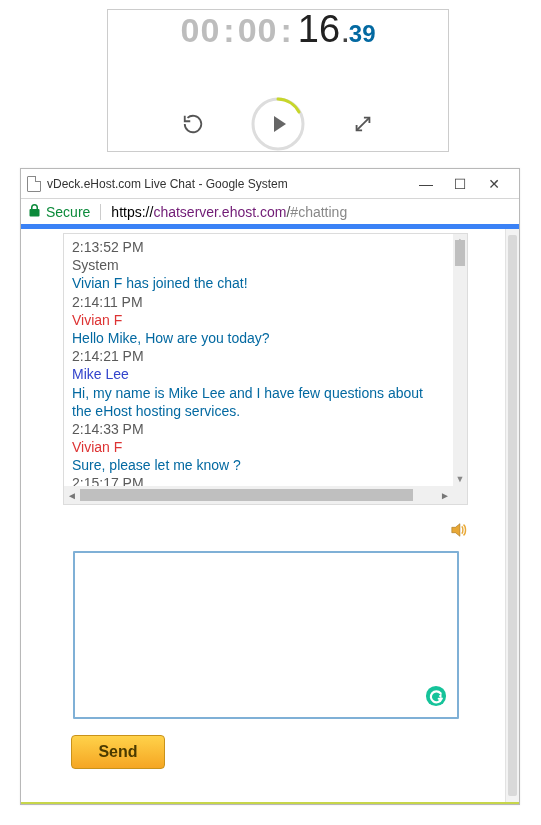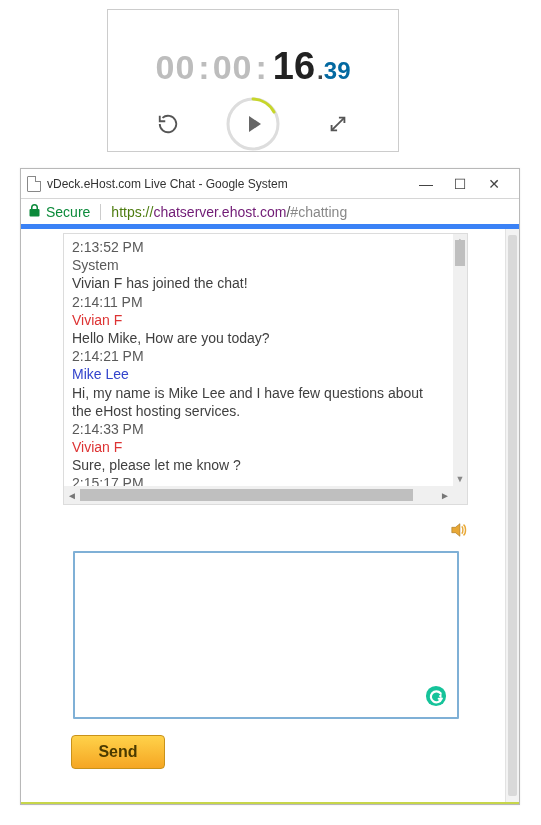--- a/index.html
+++ b/index.html
@@ -9,39 +9,39 @@
     width: 541px;
     height: 825px;
     position: relative;
   }
 
   
   .stopwatch {
     position: absolute;
     left: 107px;
     top: 9px;
-    width: 292px;
+    width: 342px;
     height: 143px;
     border: 1px solid #ccc;
     background: #fff;
     display: flex;
     flex-direction: column;
     align-items: center;
-    justify-content: flex-end;
+    justify-content: space-between;
     gap: 8px;
   }
   .time-row {
     display: flex;
     align-items: baseline;
     font-family: Arial, sans-serif;
     line-height: 1;
   }
   .time-seg { font-size: 34px; font-weight: 700; color: #bdbdbd; letter-spacing: 1px; }
   .time-colon { font-size: 34px; font-weight: 700; color: #bdbdbd; margin: 0 3px; }
-  .time-sec { font-size: 38px; font-weight: 700; color: #222; margin-left: 3px; }
+  .time-sec { font-size: 38px; font-weight: 400; color: #222; margin-left: 3px; }
   .time-dot { font-size: 24px; font-weight: 700; color: #444; margin-left: 2px; }
   .time-ms { font-size: 24px; font-weight: 700; color: #0369a1; }
 
   .sw-controls {
     display: flex;
     align-items: center;
     gap: 44px;
     margin-top: 4px;
   }
   .sw-btn {
@@ -112,21 +112,21 @@
     border-bottom: 5px solid #3b82f6;
     display: flex;
     align-items: center;
     padding: 0 8px;
     font-size: 14px;
   }
   .lock { color: #0b8a3a; font-size: 12px; margin-right: 6px; }
   .secure { color: #0b8a3a; margin-right: 10px; }
   .addr-sep { width:1px; height:16px; background:#ccc; margin-right:10px; }
   .url { color: #555; }
-  .url .scheme { color: #4d7c0f; text-align: right; }
+  .url .scheme { color: #000000; text-align: right; }
   .url .host { color: #701a75; }
   .url .frag { color: #888; }
 
   .content {
     flex: 1;
     position: relative;
     background: #fff;
     padding: 0;
     border-bottom: 2px solid #c7d64a;
   }
@@ -146,21 +146,21 @@
     font-family: "Segoe UI", Arial, sans-serif;
     font-size: 14px;
     line-height: 1.3;
     color: #5a5a5a;
     overflow: hidden;
   }
   .msg-time { color: #5a5a5a; }
   .msg-sender-system { color: #5a5a5a; }
   .msg-sender-agent { color: #d33; }
   .msg-sender-client { color: #3344cc; }
-  .msg-text { color: #404040; }
+  .msg-text { color: #0369a1; }
 
   .vscroll {
     position:absolute; right:0; top:0; width:14px; bottom:18px;
     background:#f0f0f0;
   }
   .vthumb {
     position:absolute; left:2px; right:2px; top:6px; height:26px;
     background:#bfbfbf;
   }
   .varrow-up, .varrow-down {

